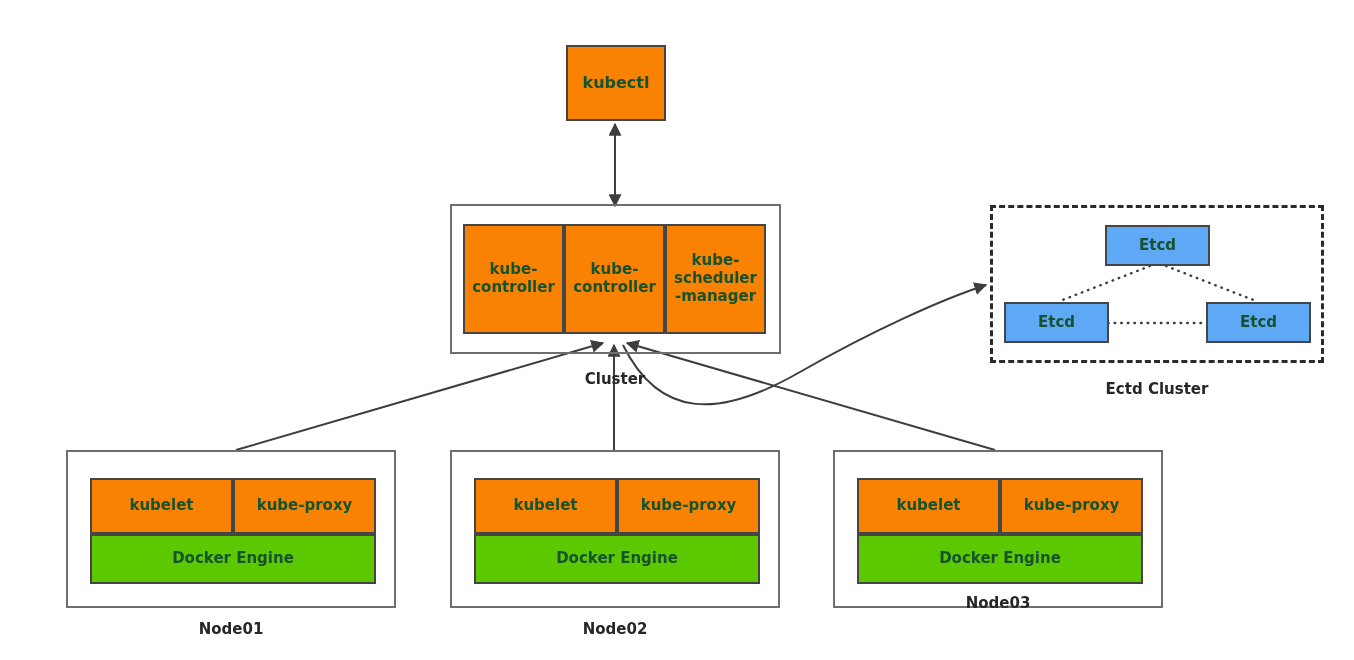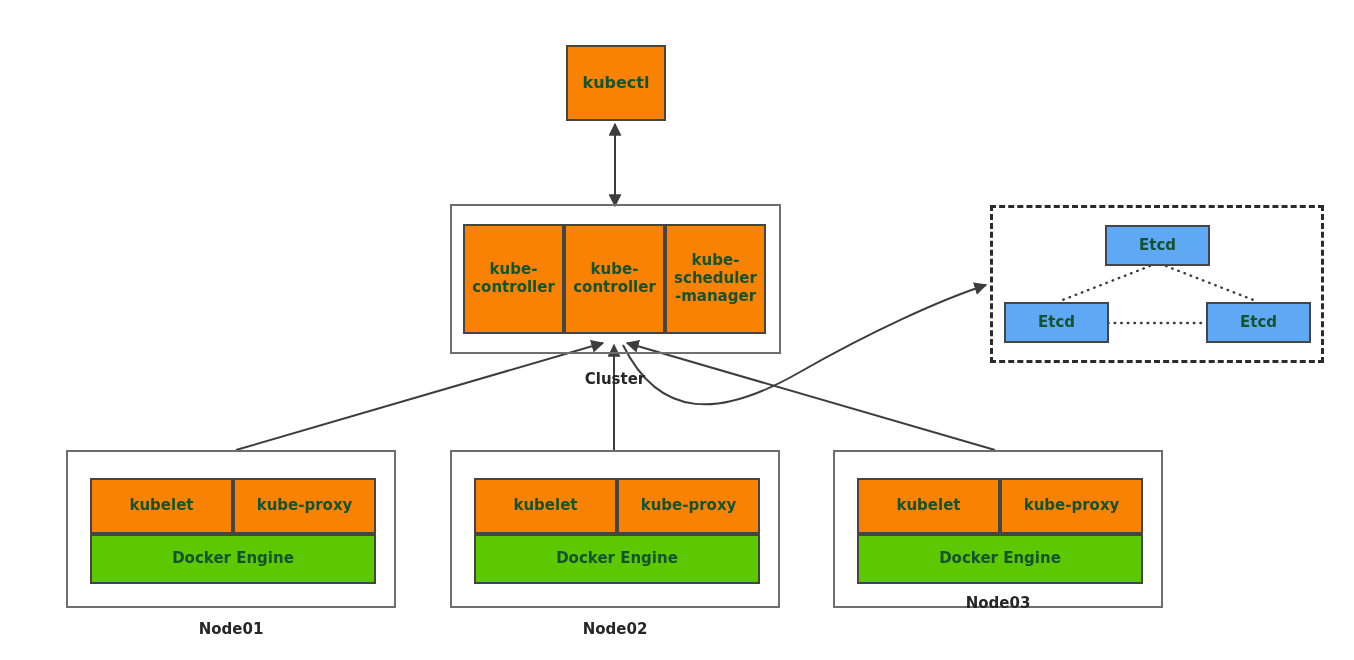--- a/index.html
+++ b/index.html
@@ -136,20 +136,21 @@
   </div>
 
   <div class="box blue" style="left:1004px; top:302px; width:105px; height:41px; font-size:15px;">
     <span>Etcd</span>
   </div>
 
   <div class="box blue" style="left:1206px; top:302px; width:105px; height:41px; font-size:15px;">
     <span>Etcd</span>
   </div>
 
+  <div class="caption" style="left:1040px; top:380px; width:234px;">Ectd Cluster</div>
 
   <div class="frame" style="left:66px; top:450px; width:330px; height:158px;"></div>
 
   <div class="box orange" style="left:90px; top:478px; width:143px; height:56px; font-size:15px;">
     <span>kubelet</span>
   </div>
   <div class="box orange" style="left:233px; top:478px; width:143px; height:56px; font-size:15px;">
     <span>kube-proxy</span>
   </div>
   <div class="box green" style="left:90px; top:534px; width:286px; height:50px; font-size:15px;">

